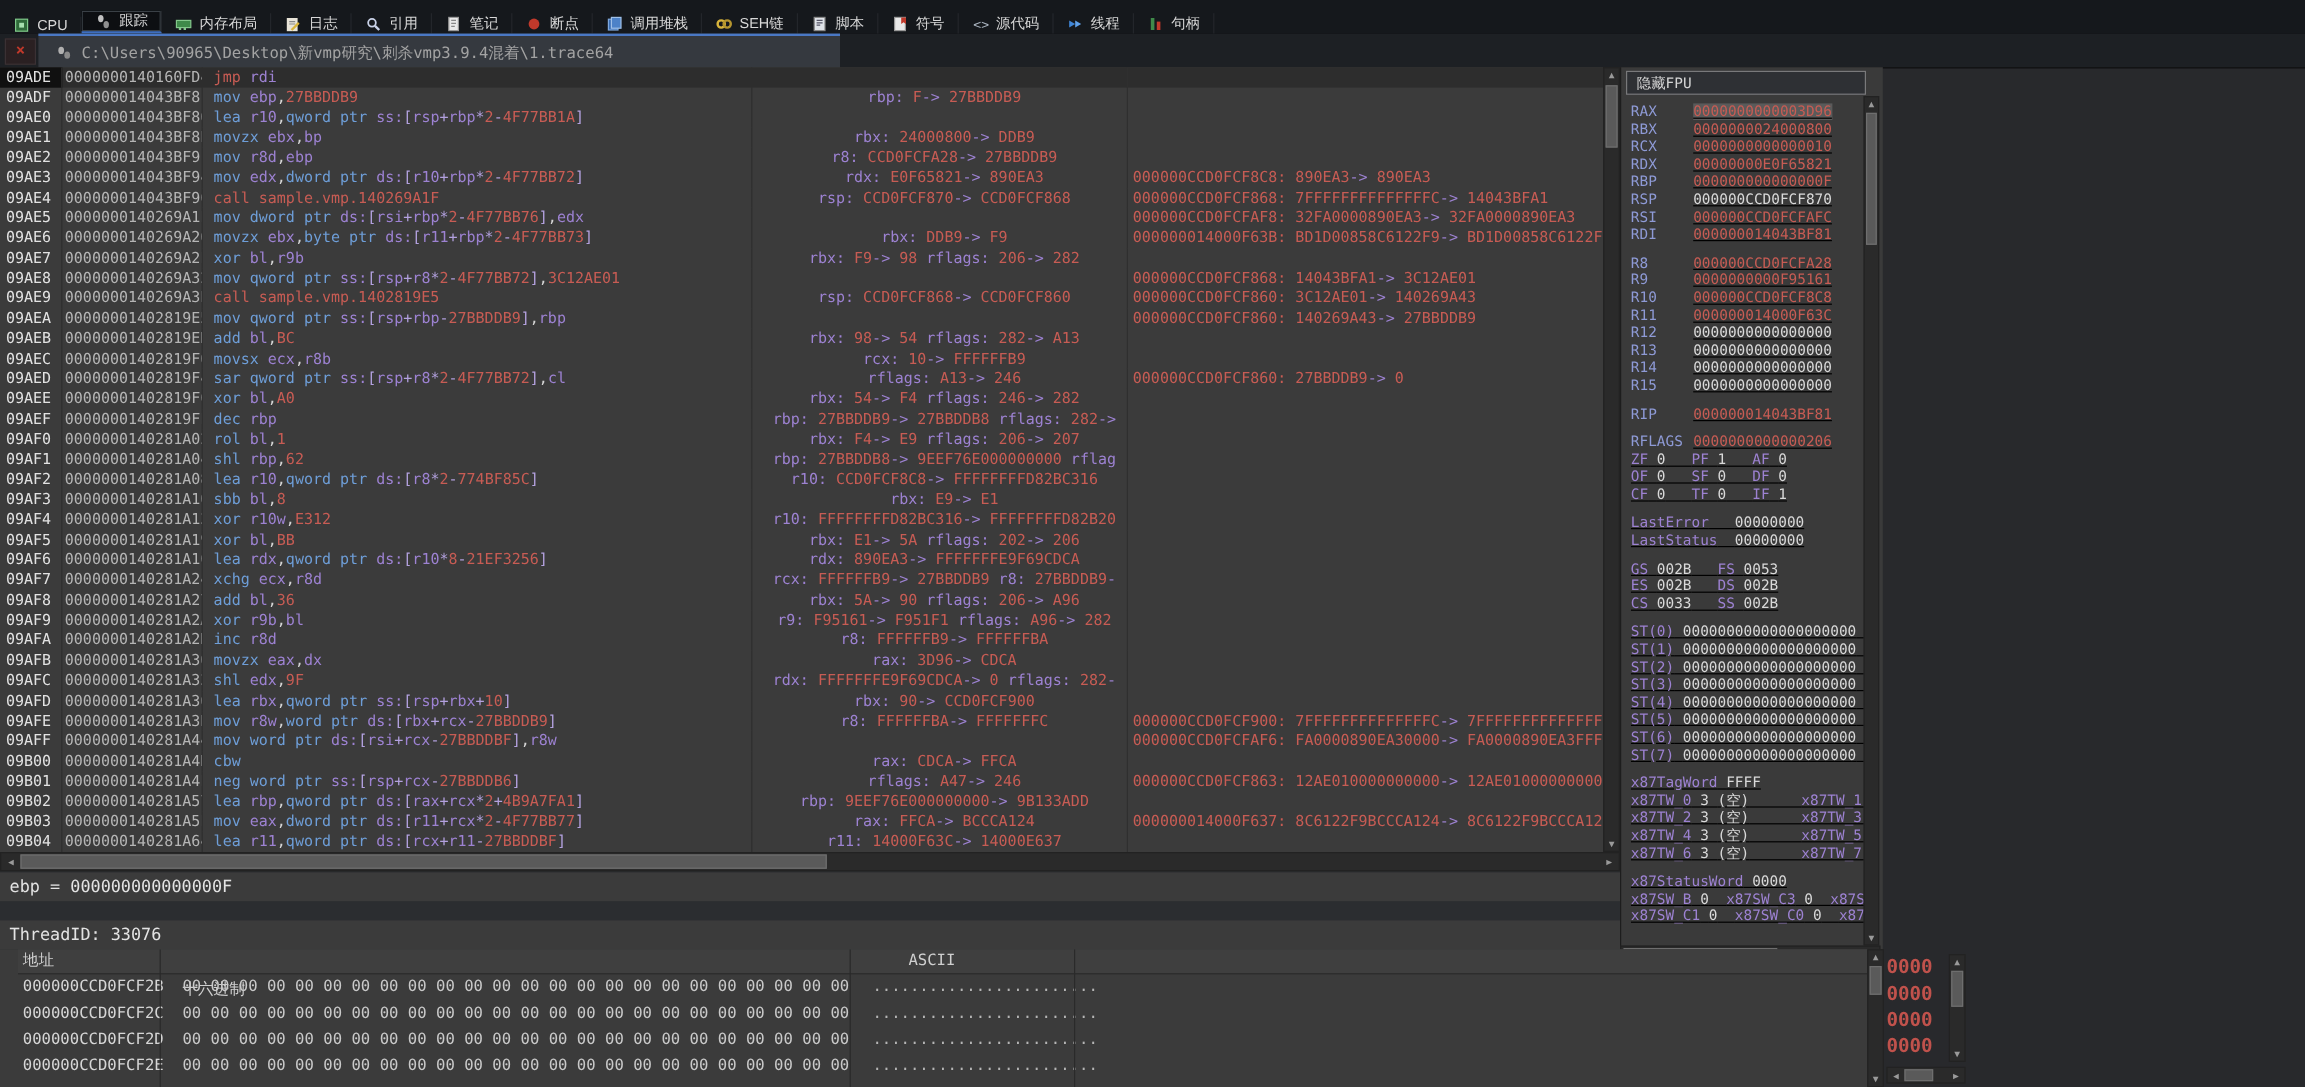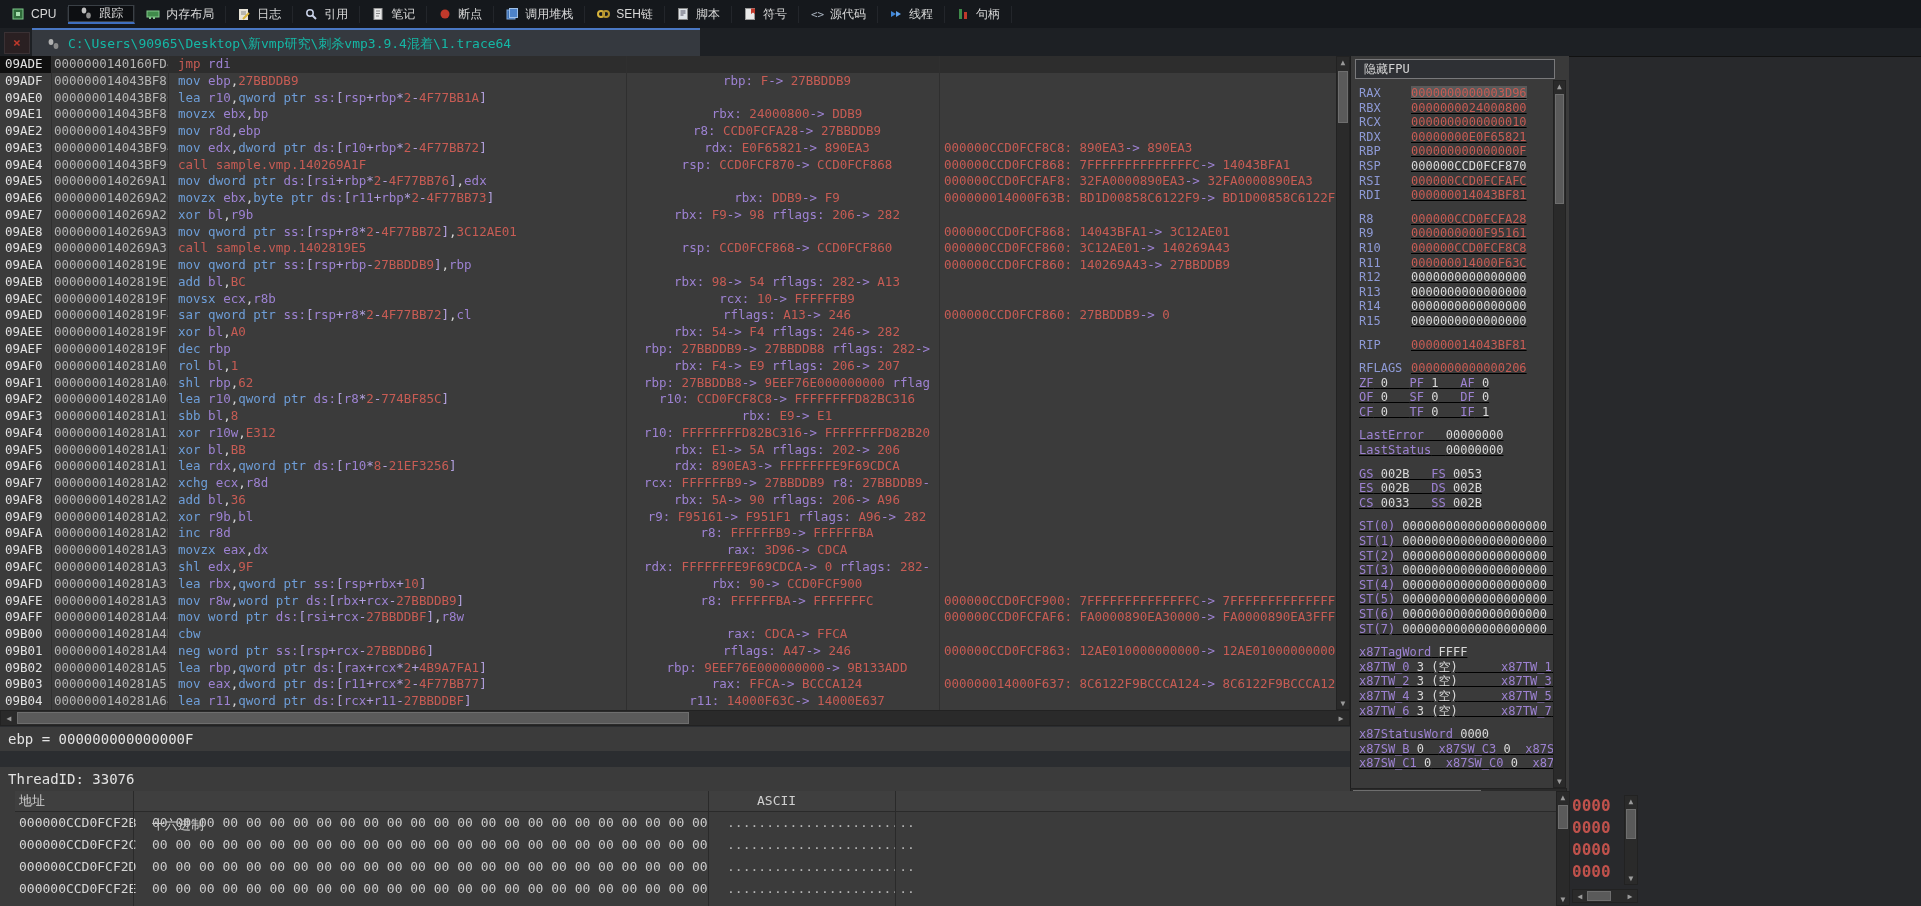--- a/index.html
+++ b/index.html
@@ -1,35 +1,35 @@
 <!DOCTYPE html>
 <html><head>
 <meta charset="utf-8">
 <style>
   html,body{margin:0;padding:0;background:#1a1a1a;}
   #app{position:relative;width:1921px;height:906px;overflow:hidden;background:#2b2d30;
        font-family:"DejaVu Sans Mono",monospace;}
   
   #toolbar{position:absolute;left:0;top:0;width:1921px;height:28px;background:#15181c;
-           border-bottom:1px solid #0a0a0a;display:flex;align-items:center;
+           border-bottom:1px solid #0a0a0a;display:flex;align-items:flex-end;
            font-family:"Liberation Sans",sans-serif;}
   .ttab{display:flex;align-items:center;gap:6px;padding:0 11px;color:#d8d8d8;font-size:12px;
         border-right:1px solid #23262b;cursor:default;}
   .ttab.active{background:#0d0f12;box-shadow:inset 0 0 0 1px #3a4046;border-bottom:2px solid #3f6fbf;}
   .ticon{width:14px;height:14px;display:inline-flex;align-items:center;justify-content:center;}
   .ticon svg{display:block;}
   
   #tabrow{position:absolute;left:0;top:28px;width:1921px;height:28px;background:#1d2024;
           border-bottom:1px solid #111;}
   #closebtn{position:absolute;left:4px;top:4px;width:24px;height:20px;background:#2a2022;
             color:#c0392b;font-weight:bold;text-align:center;line-height:19px;font-size:13px;
             border:1px solid #3a3134;}
   #filetab{position:absolute;left:32px;top:0px;height:27px;min-width:640px;background:#35393f;
            border-top:2px solid #4a78c4;display:flex;align-items:center;gap:8px;padding:0 14px;}
-  #filetab .ftpath{color:#14b8a6;font-size:13px;}
+  #filetab .ftpath{color:#a3a3a3;font-size:13px;}
   
   #trace{position:absolute;left:0;top:56px;width:1336px;height:654px;background:#3b3b3b;
          font-size:12.5px;overflow:hidden;}
   .trow{display:flex;height:16.77px;line-height:16.77px;white-space:pre;}
   .trow.sel{background:#2d2d2d;}
   .tc{overflow:hidden;border-right:1px solid #2f2f2f;flex:none;}
   .c-idx{width:46px;padding-left:5px;color:#e2e2e2;}
   .trow.sel .c-idx{background:#101010;}
   .c-addr{width:114px;padding-left:2px;color:#b5b5b5;}
   .c-asm{width:448px;padding-left:9px;}

